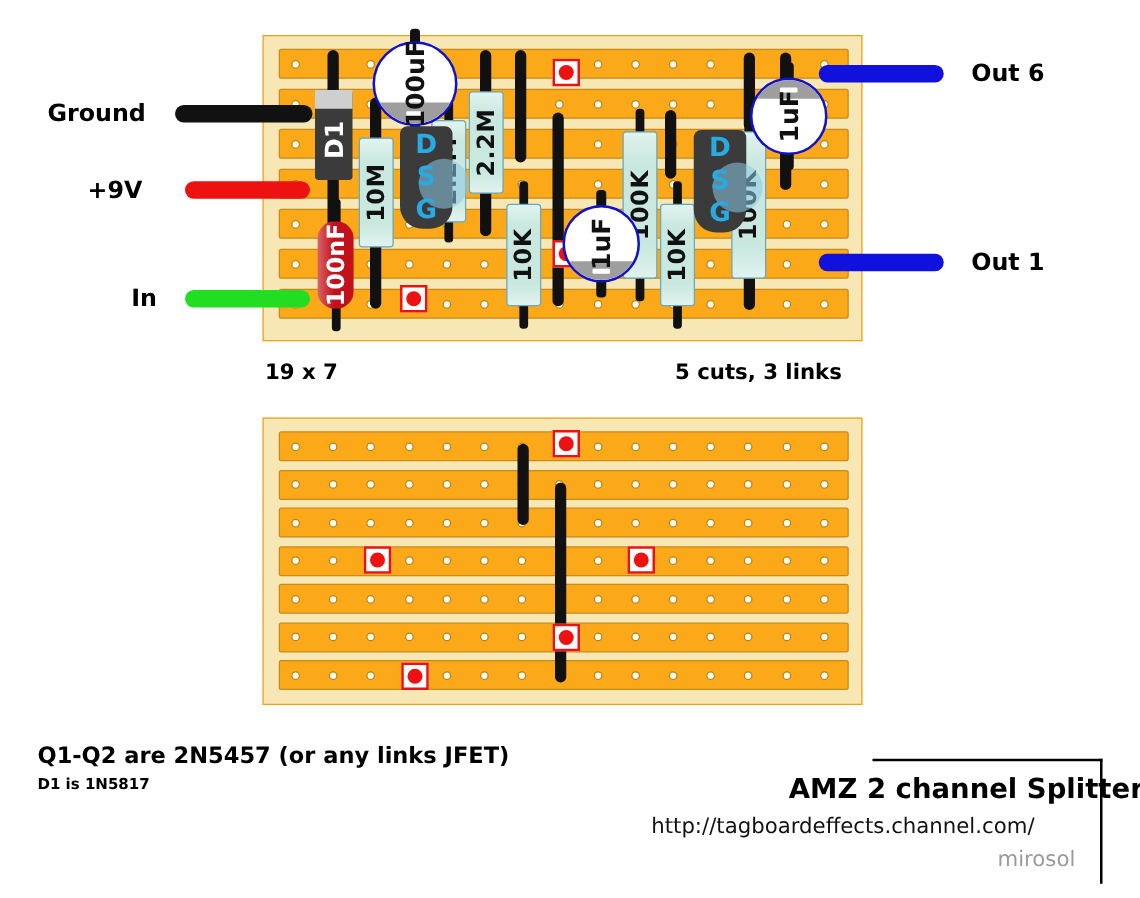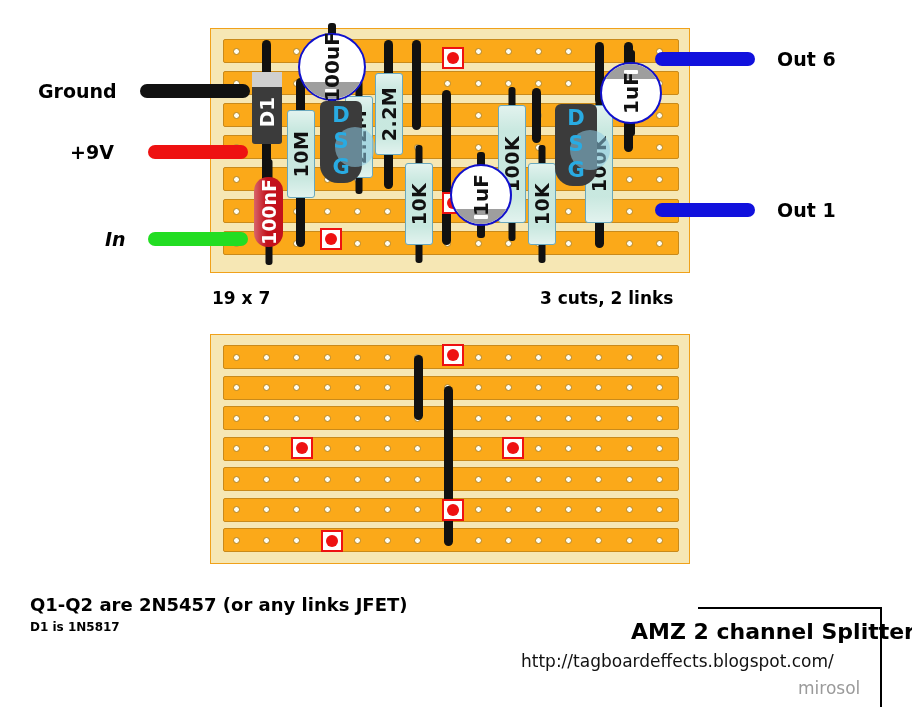--- a/index.html
+++ b/index.html
@@ -425,26 +425,26 @@
 </div>
 
 <div class="wire" style="left:140px;top:84px;width:110px;background:#111111;"></div>
 <div class="wire" style="left:148px;top:145px;width:100px;background:#ee1111;"></div>
 <div class="wire" style="left:148px;top:232px;width:100px;background:#22dd22;"></div>
 <div class="wire" style="left:655px;top:52px;width:100px;background:#1111dd;"></div>
 <div class="wire" style="left:655px;top:203px;width:100px;background:#1111dd;"></div>
 
 <div class="lbl big" style="left:38px;top:80px;">Ground</div>
 <div class="lbl big" style="left:70px;top:141px;">+9V</div>
-<div class="lbl big" style="left:105px;top:228px;font-style:italic;">In</div>
+<div class="lbl big" style="left:105px;top:228px;">In</div>
 <div class="lbl big" style="left:777px;top:48px;">Out 6</div>
 <div class="lbl big" style="left:777px;top:199px;">Out 1</div>
 
 <div class="lbl cap" style="left:212px;top:288px;">19 x 7</div>
-<div class="lbl cap" style="left:540px;top:288px;">3 cuts, 2 links</div>
+<div class="lbl cap" style="left:540px;top:288px;">5 cuts, 3 links</div>
 
 <div class="board" style="left:210px;top:334px;width:480px;height:230px;">
   <div id="bot-strips">
       <div class="strip" style="left: 12px; top: 10px; width: 456px; height: 24px;"></div>
       <div class="hole" style="left: 22px; top: 18.5px;"></div>
       <div class="hole" style="left: 52.2px; top: 18.5px;"></div>
       <div class="hole" style="left: 82.4px; top: 18.5px;"></div>
       <div class="hole" style="left: 112.6px; top: 18.5px;"></div>
       <div class="hole" style="left: 142.8px; top: 18.5px;"></div>
       <div class="hole" style="left: 173px; top: 18.5px;"></div>
@@ -565,14 +565,14 @@
 <div class="link" style="left:414px;top:355px;width:9px;height:65px;"></div>
 <div class="link" style="left:444px;top:386px;width:9px;height:160px;"></div>
 
 <div class="lbl cap" style="left:30px;top:594px;font-size:18px;">Q1-Q2 are 2N5457 (or any links JFET)</div>
 <div class="lbl cap" style="left:30px;top:620px;font-size:12px;">D1 is 1N5817</div>
 
 <div class="titlerule-h" style="left:698px;top:607px;width:184px;"></div>
 <div class="titlerule-v" style="left:880px;top:607px;height:100px;"></div>
 
 <div class="title" style="left:631px;top:619px;">AMZ 2 channel Splitter</div>
-<div class="url" style="left:521px;top:651px;">http://tagboardeffects.blogspot.com/</div>
+<div class="url" style="left:521px;top:651px;">http://tagboardeffects.channel.com/</div>
 <div class="author" style="left:798px;top:678px;">mirosol</div>
 
 </body></html>

